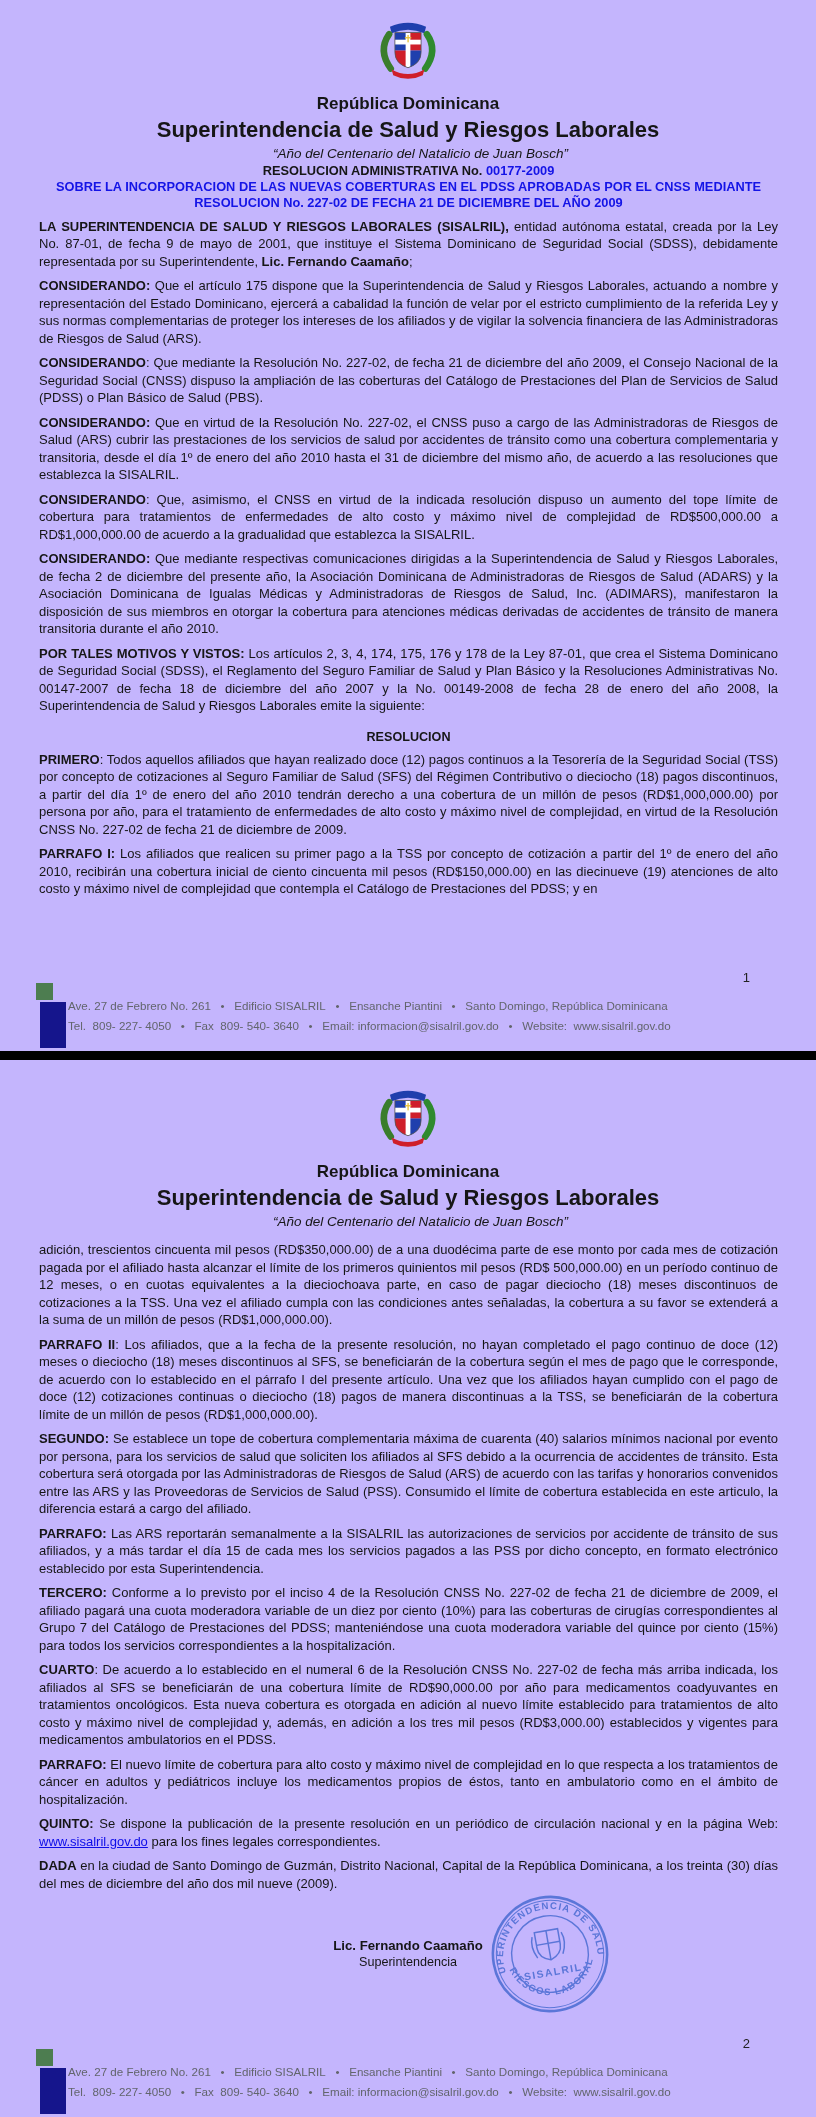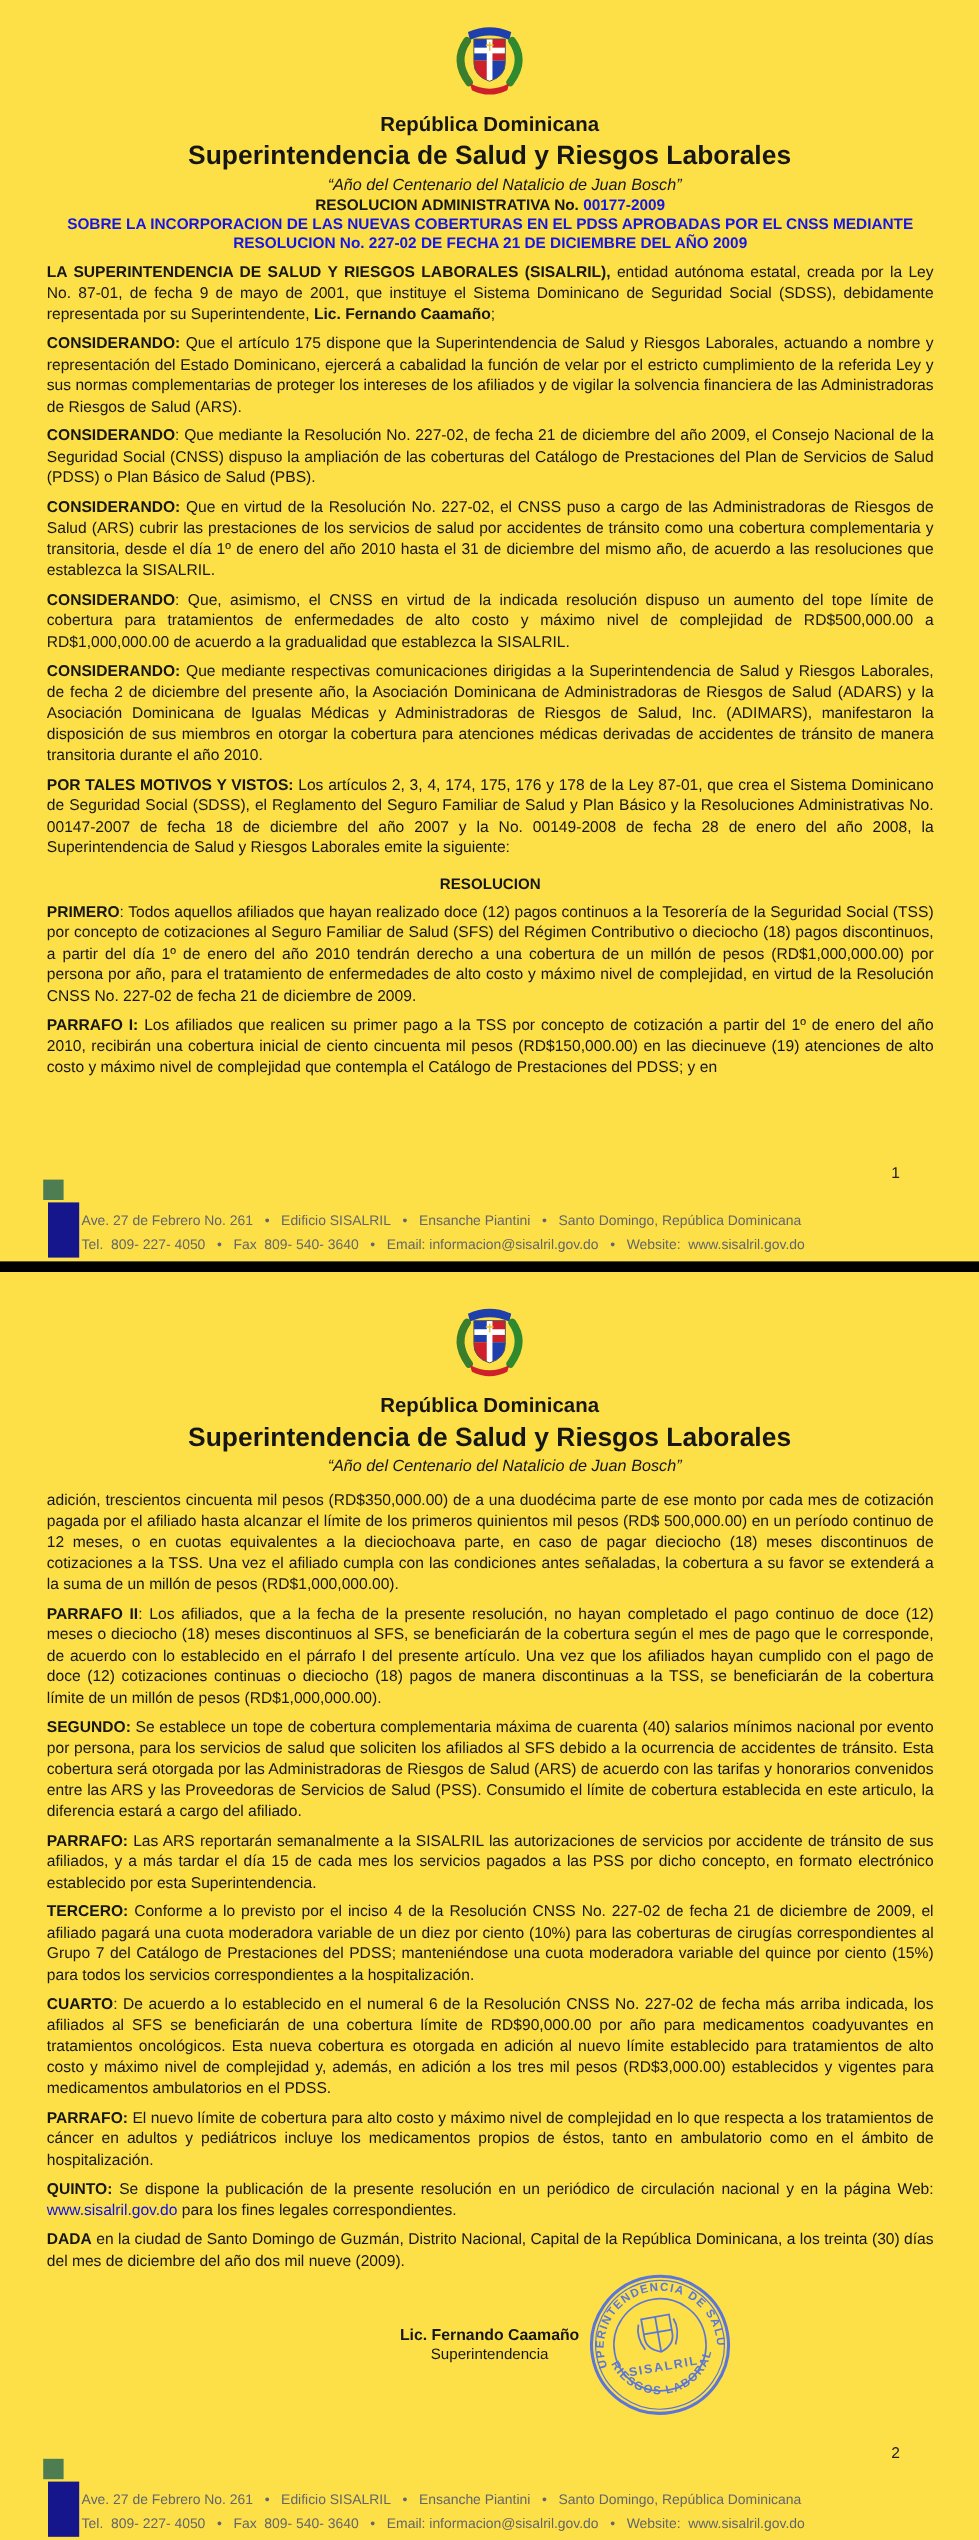--- a/index.html
+++ b/index.html
@@ -3,40 +3,40 @@
 <meta charset="utf-8">
 <style>
   :root{
     --title-blue:#1414e6; --link-blue:#0d0de8; --stamp-blue:#5b76d8;
     --footer-green:#4d7d50; --footer-navy:#15158c;
     --flag-blue:#1f3fad; --flag-red:#cf1f2a; --text:#161616; --footer-text:#62656c;
   }
   *{box-sizing:border-box;}
   html,body{margin:0;padding:0;background:#ffffff;}
   body{width:816px;font-family:"Liberation Sans",sans-serif;color:var(--text);}
-  .page{position:relative;width:816px;background:#fde047;overflow:hidden;}
+  .page{position:relative;width:816px;background:#c4b5fd;overflow:hidden;}
   .page-1{height:1051px;}
   .page-2{height:1057px;}
   .page-divider{width:816px;height:9px;background:#000;}
   .page-header{text-align:center;padding-top:16px;line-height:1.15;}
   .page-2 .page-header{padding-top:24px;}
   .coat-of-arms{display:block;margin:0 auto;}
   .country{font-size:17px;font-weight:700;margin-top:4px;}
   .institution{font-size:22px;font-weight:700;margin-top:3px;}
   .motto{font-size:13.5px;font-style:italic;margin-top:4px;font-family:"Liberation Sans",sans-serif;padding-left:25px;}
   .content{padding:0 38px 0 39px;}
   .res-title{margin-top:2px;text-align:center;font-weight:700;font-size:12.8px;line-height:15.8px;}
   .res-title .num,.res-subtitle{color:var(--title-blue);}
   .res-subtitle{margin:0 auto;width:100%;}
   .para{font-size:13px;line-height:17.5px;text-align:justify;margin:7px 0 0 0;}
   .para .lead{font-weight:700;}
   .res-heading{text-align:center;font-weight:700;font-size:12.6px;margin:15px 0 6px 0;}
-  .weblink{color:var(--link-blue);cursor:pointer;}
+  .weblink{color:var(--link-blue);text-decoration:underline;cursor:pointer;}
   .page-num{position:absolute;right:66px;bottom:66px;font-size:13px;color:#222;}
-  .footer{position:absolute;left:36px;right:28px;bottom:3px;display:flex;align-items:flex-end;}
+  .footer{position:absolute;left:36px;right:28px;bottom:3px;display:flex;align-items:center;}
   .footer-marks{width:32px;flex:0 0 32px;}
   .mark-green{width:17px;height:17px;background:var(--footer-green);}
   .mark-navy{width:26px;height:46px;background:var(--footer-navy);margin-left:4px;margin-top:2px;}
   .footer-text{padding-top:0;font-size:11.6px;line-height:20px;color:var(--footer-text);white-space:nowrap;}
   .signature{position:absolute;left:0;width:816px;top:878px;text-align:center;line-height:1.25;}
   .sig-name{font-size:13.2px;font-weight:700;}
   .sig-title{font-size:12.6px;}
   .stamp{position:absolute;left:489px;top:833px;}
 </style>
 </head>

